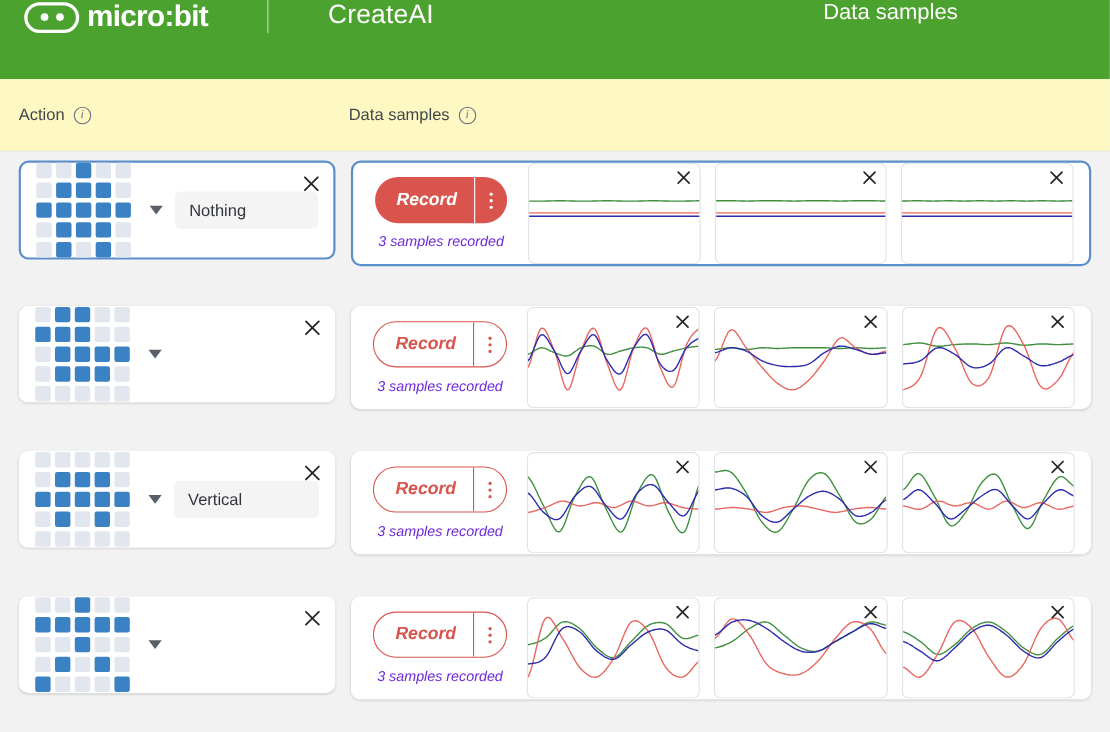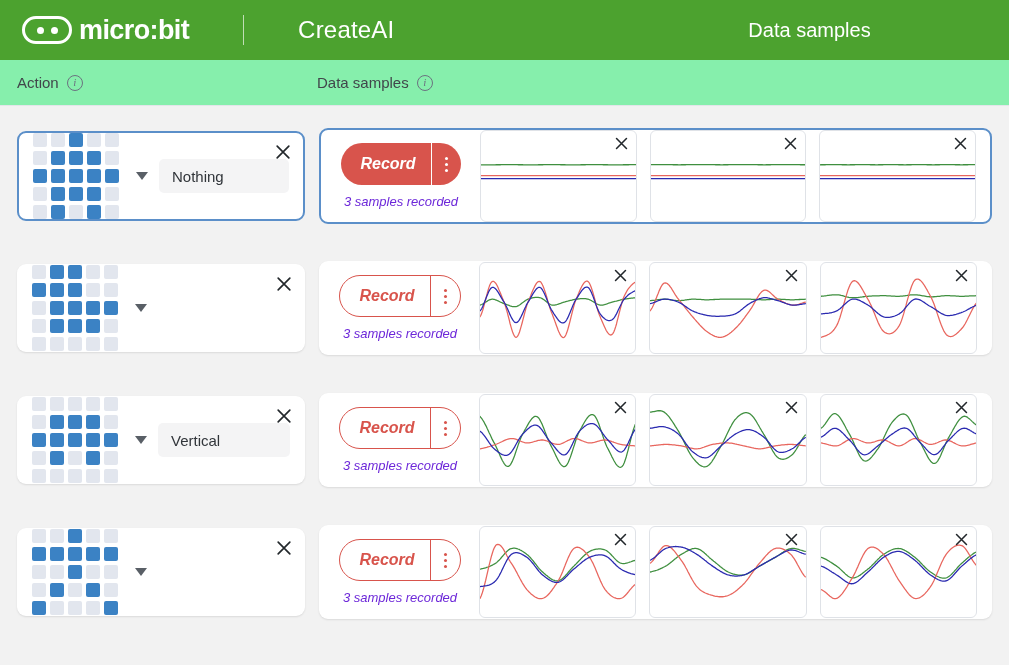--- a/index.html
+++ b/index.html
@@ -6,24 +6,24 @@
   html, body {
     margin: 0; padding: 0;
     width: 1009px; height: 665px;
     overflow: hidden;
     background: #f2f2f2;
     font-family: "Liberation Sans", sans-serif;
   }
 
   
   .app-header {
-    height: 60px;
+    height: 72px;
     background: #4ca22f;
     display: flex;
-    align-items: center;
+    align-items: flex-start;
     padding: 0 22px;
     position: relative;
     gap: 36px;
   }
   .brand { display: flex; align-items: center; gap: 0; }
   .logo-mark {
     width: 50px; height: 28px;
     border: 3.5px solid #ffffff;
     border-radius: 14px;
     display: flex; align-items: center; justify-content: center;
@@ -55,22 +55,22 @@
     right: 0; left: 0;
     text-align: center;
     color: #ffffff;
     font-size: 20px;
     pointer-events: none;
   }
   .header-title span { margin-left: 610px; }
 
   
   .col-headings {
-    height: 46px;
-    background: #86efac;
+    height: 66px;
+    background: #fef9c3;
     border-bottom: 1px solid #e3e6ea;
     display: flex;
     align-items: center;
     position: relative;
   }
   .col-heading {
     display: flex; align-items: center; gap: 8px;
     font-size: 15px;
     color: #41464b;
   }
@@ -90,21 +90,21 @@
   }
 
   
   .content {
     padding: 8px 0 0 0;
     height: 552px;
     overflow: hidden;
   }
   .row {
     display: flex;
-    align-items: center;
+    align-items: flex-start;
     padding: 0 17px 8px 17px;
     height: 132px;
   }
 
   
   .action-card {
     width: 288px;
     background: #ffffff;
     border-radius: 9px;
     border: 1px solid transparent;

